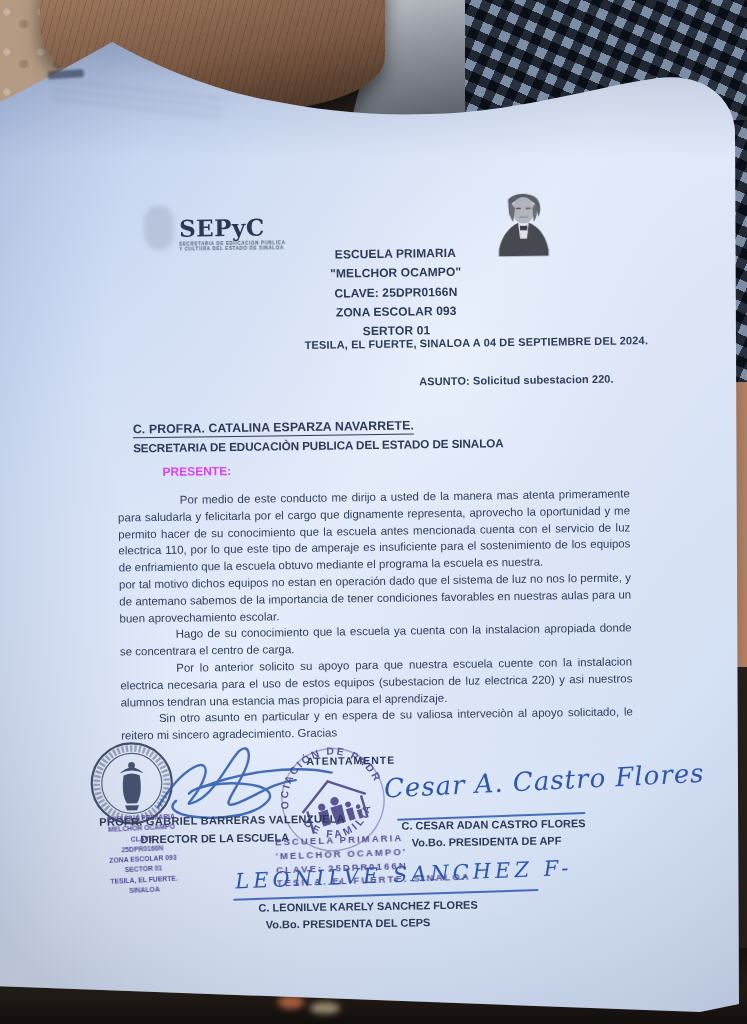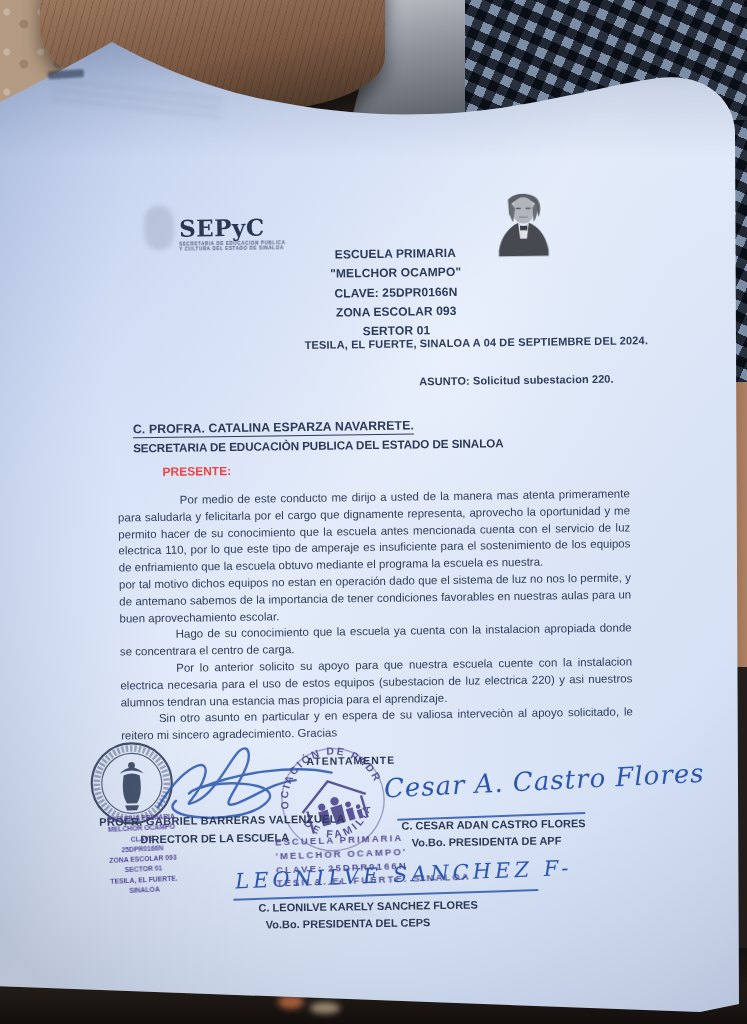--- a/index.html
+++ b/index.html
@@ -51,21 +51,21 @@
 
   .school-header{left:298px;top:245px;width:202px;text-align:center;font-weight:700;font-size:12px;line-height:19.3px;color:#2b3a58;letter-spacing:.1px;}
 
   .portrait{left:487px;top:191px;width:76px;height:72px;filter:blur(.35px) saturate(.35);opacity:.92;}
 
   .date-line{left:307px;top:338px;font-size:11px;font-weight:700;letter-spacing:.15px;color:#2d3c5a;}
   .subject-line{left:421px;top:376px;font-size:11px;font-weight:700;letter-spacing:.1px;color:#2d3c5a;}
 
   .recipient-name{left:134px;top:419px;font-size:12.3px;font-weight:700;letter-spacing:.1px;border-bottom:1.5px solid #2c3a57;padding-bottom:1px;color:#2c3a57;}
   .recipient-title{left:134px;top:438px;font-size:11.7px;font-weight:700;letter-spacing:-.1px;color:#2c3a57;}
-  .salutation{left:163px;top:462px;font-size:12px;font-weight:700;color:#ef4444;}
+  .salutation{left:163px;top:462px;font-size:12px;font-weight:700;color:#d946ef;}
 
   .letter-body{left:118px;top:489px;width:512px;font-size:11.5px;line-height:16.8px;text-align:justify;color:#2e3d5b;}
   .letter-body p{margin:0;}
   .ind-lg{text-indent:62px;}
   .ind-md{text-indent:56px;}
   .ind-sm{text-indent:38px;}
 
   .closing{left:303px;top:754px;font-size:10.5px;font-weight:700;letter-spacing:1px;color:#2c3a57;}
 
   .seal-svg{left:78px;top:736px;width:110px;height:110px;opacity:.92;}

